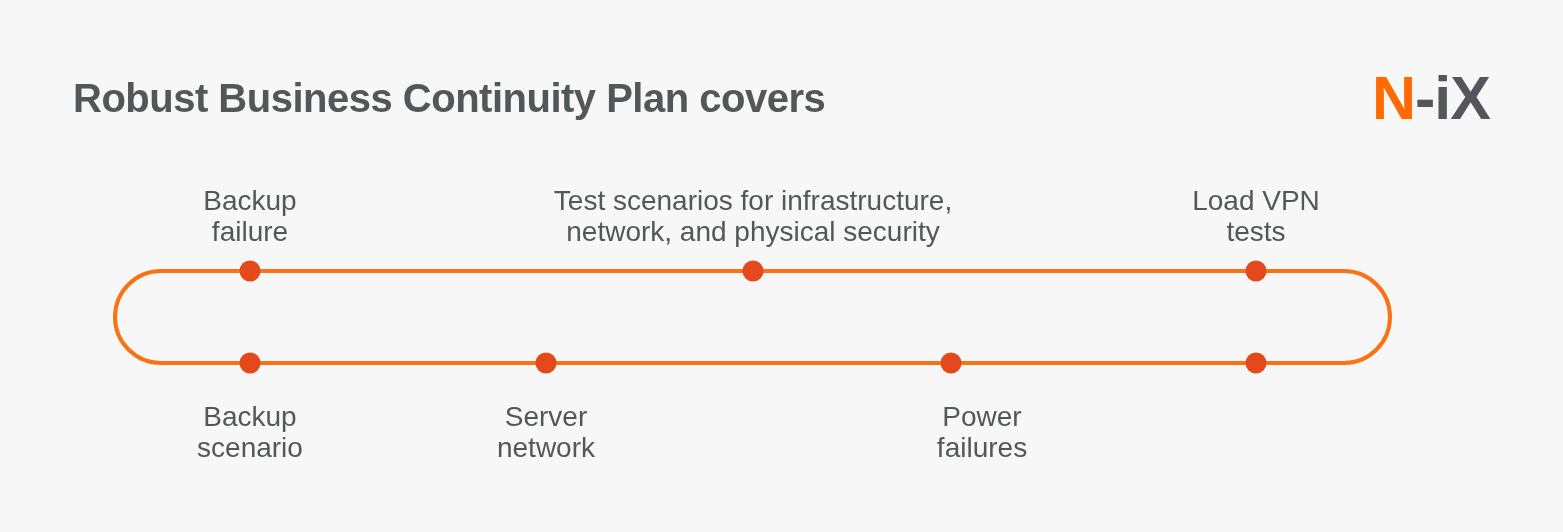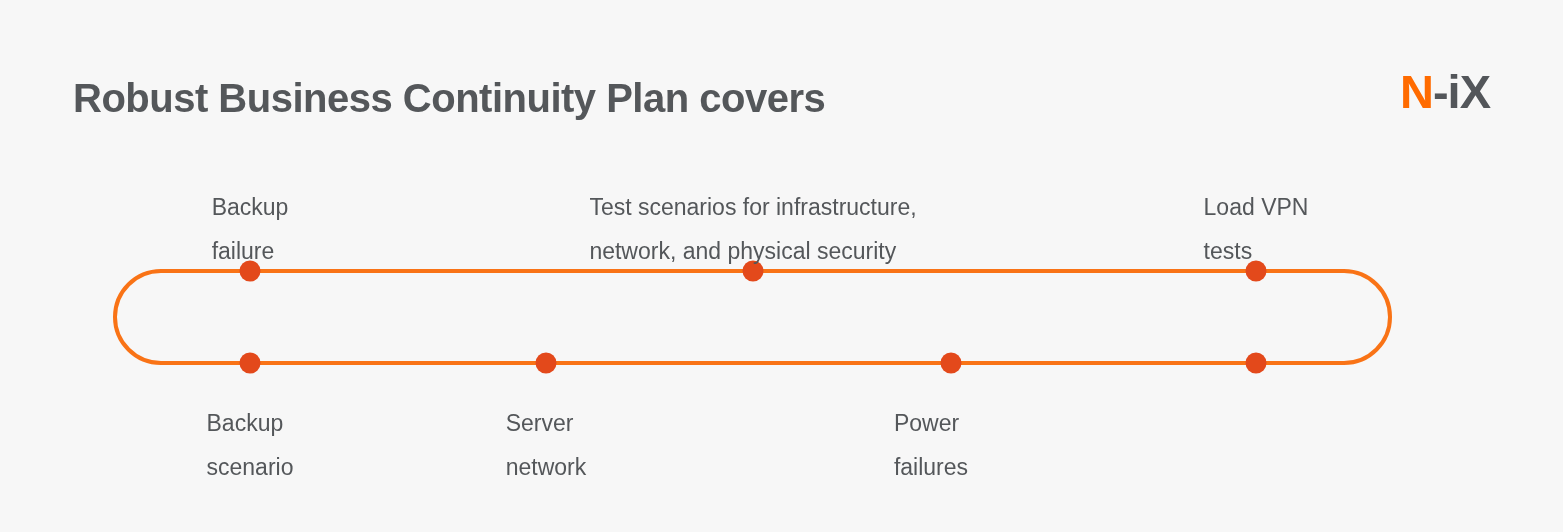--- a/index.html
+++ b/index.html
@@ -21,21 +21,21 @@
     margin: 0;
     font-size: 40px;
     font-weight: 700;
     letter-spacing: -0.5px;
     color: var(--title-text, #54575a);
   }
   .logo {
     position: absolute;
     top: 68px;
     right: 73px;
-    font-size: 47px;
+    font-size: 61px;
     font-weight: 900;
     letter-spacing: -1px;
     line-height: 1;
     white-space: nowrap;
   }
   .logo-n  { color: var(--logo-orange, #ff6b00); }
   .logo-ix { color: var(--logo-dark, #53565a); }
   .loop-svg {
     position: absolute;
     left: 0;
@@ -48,24 +48,24 @@
     stroke: var(--loop-line, #f97316);
     stroke-width: 4;
   }
   .node-dot {
     fill: var(--node-dot, #e3491b);
     stroke: none;
   }
   .node-label {
     position: absolute;
     transform: translateX(-50%);
-    text-align: left;
+    text-align: center;
     white-space: pre-line;
-    font-size: 23px;
-    line-height: 44px;
+    font-size: 28px;
+    line-height: 31px;
     color: var(--label-text, #54575a);
   }
   .node-label.top    { top: 185px; }
   .node-label.bottom { top: 401px; }
 </style>
 </head>
 <body>
 
 <div class="canvas">
 
@@ -90,16 +90,16 @@
 failure</div>
   <div class="node-label top" style="left:1256px">Load VPN
 tests</div>
   <div class="node-label top" style="left:753px">Test scenarios for infrastructure,
 network, and physical security</div>
 
   <div class="node-label bottom" style="left:250px">Backup
 scenario</div>
   <div class="node-label bottom" style="left:546px">Server
 network</div>
-  <div class="node-label bottom" style="left:931px">Power
+  <div class="node-label bottom" style="left:982px">Power
 failures</div>
 
 </div>
 
 </body></html>

